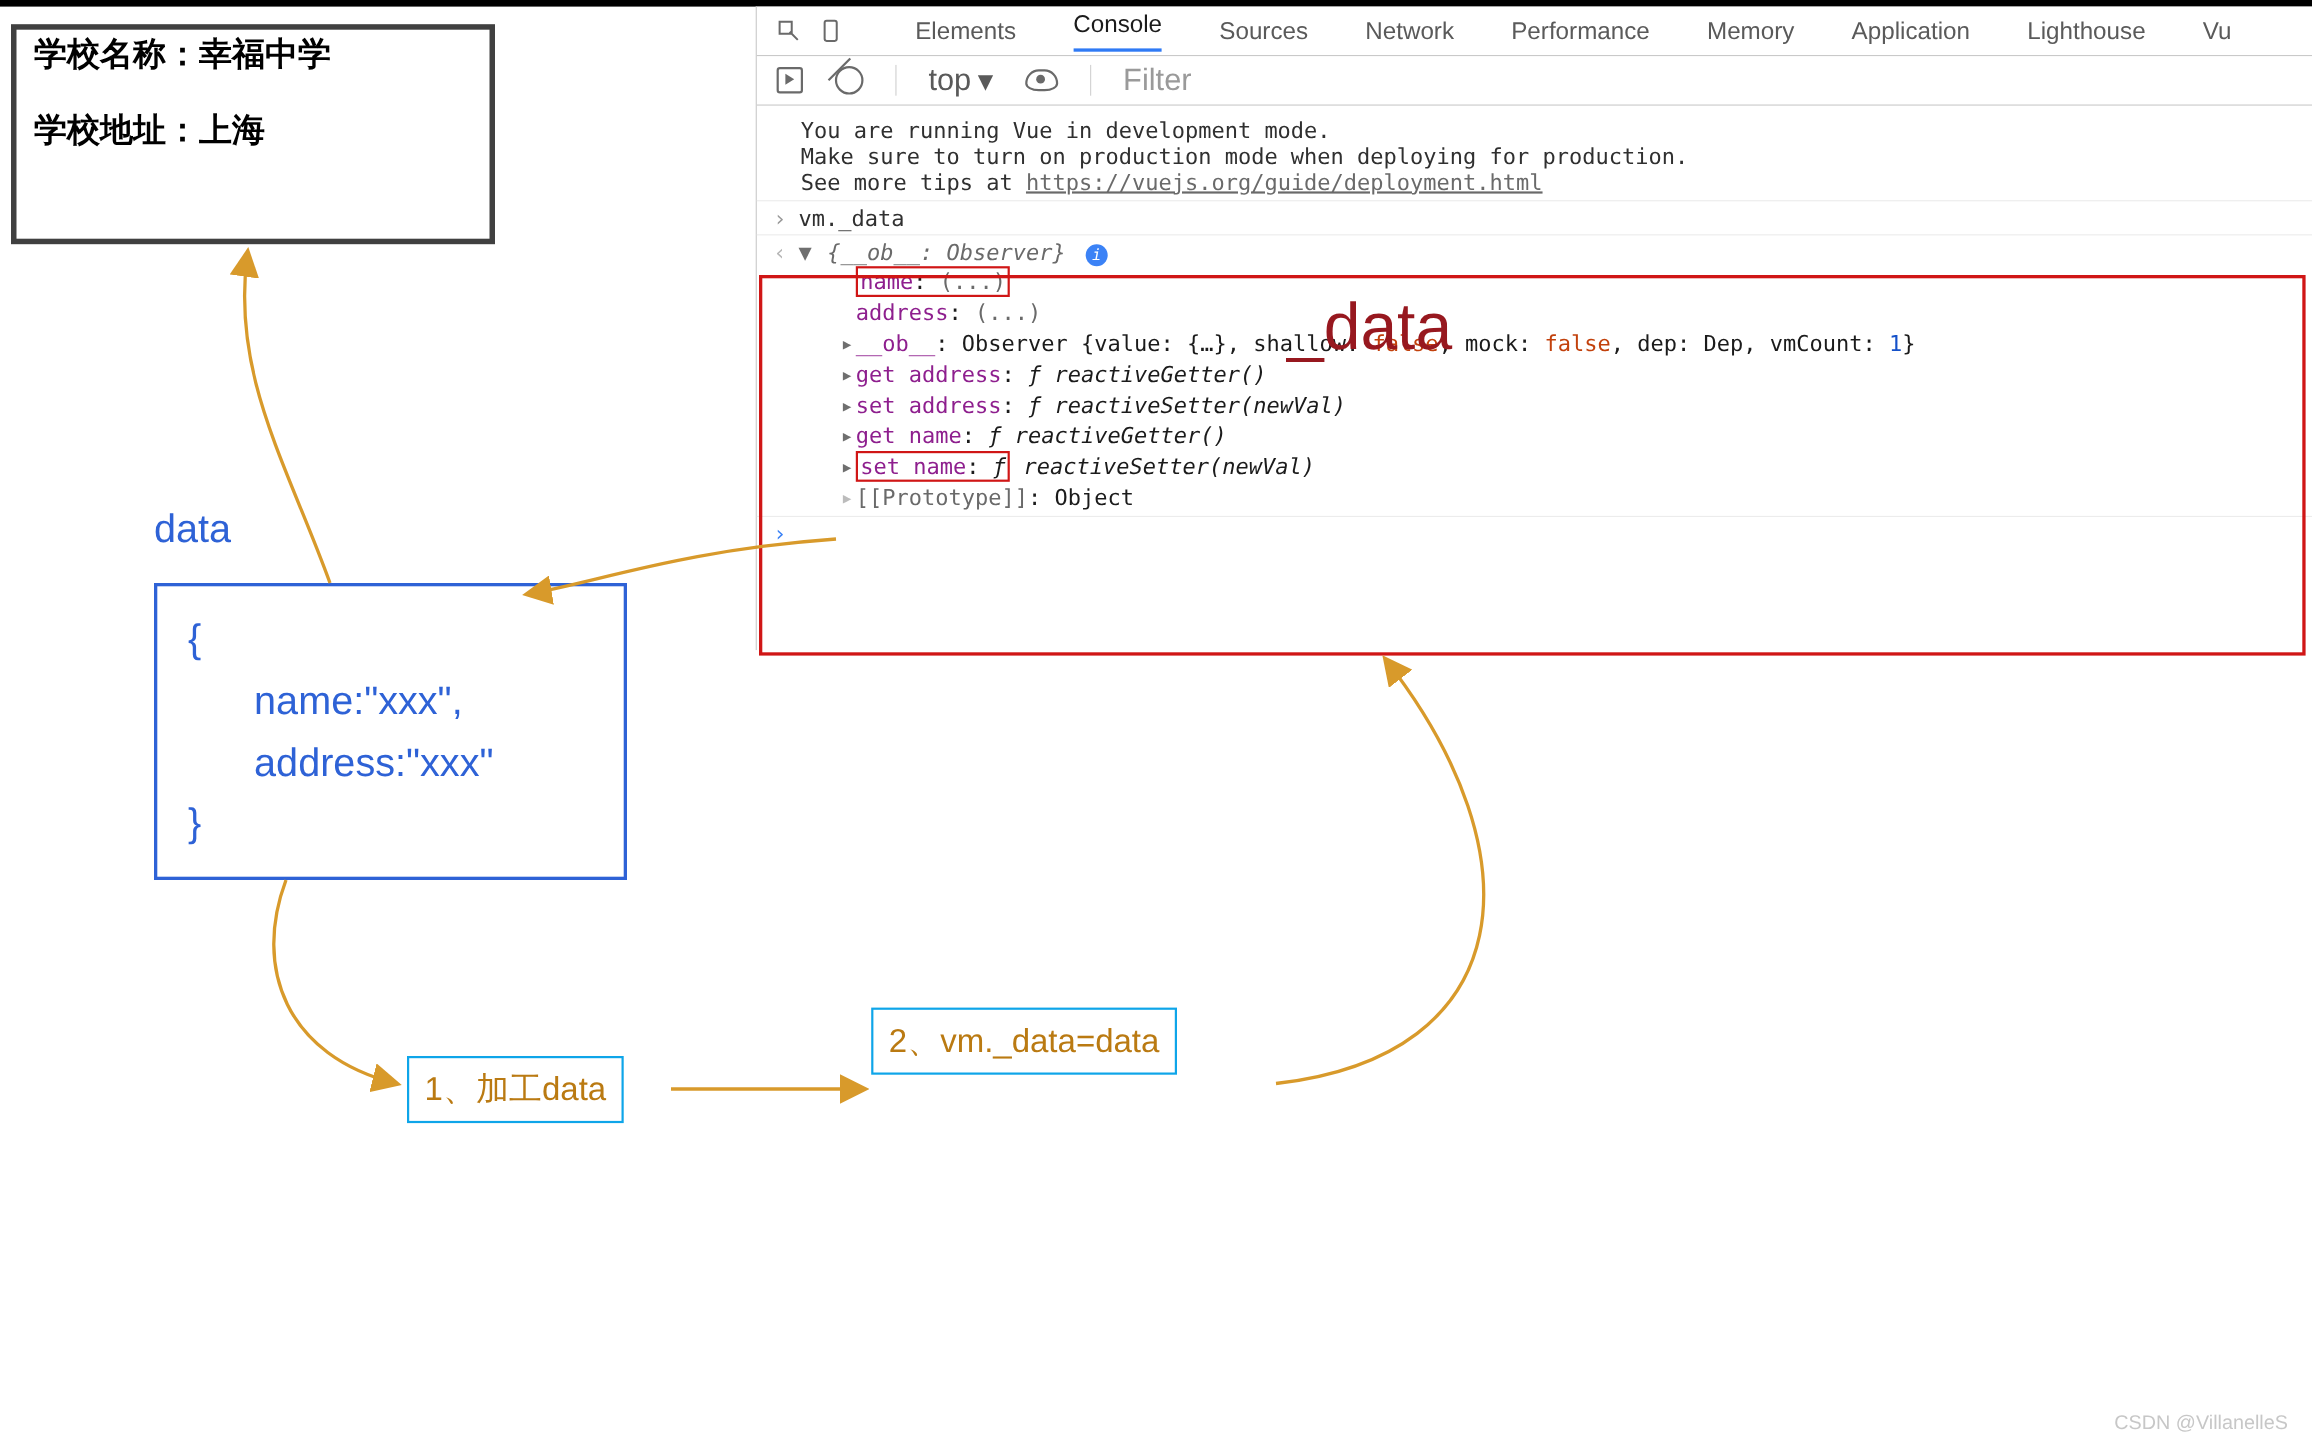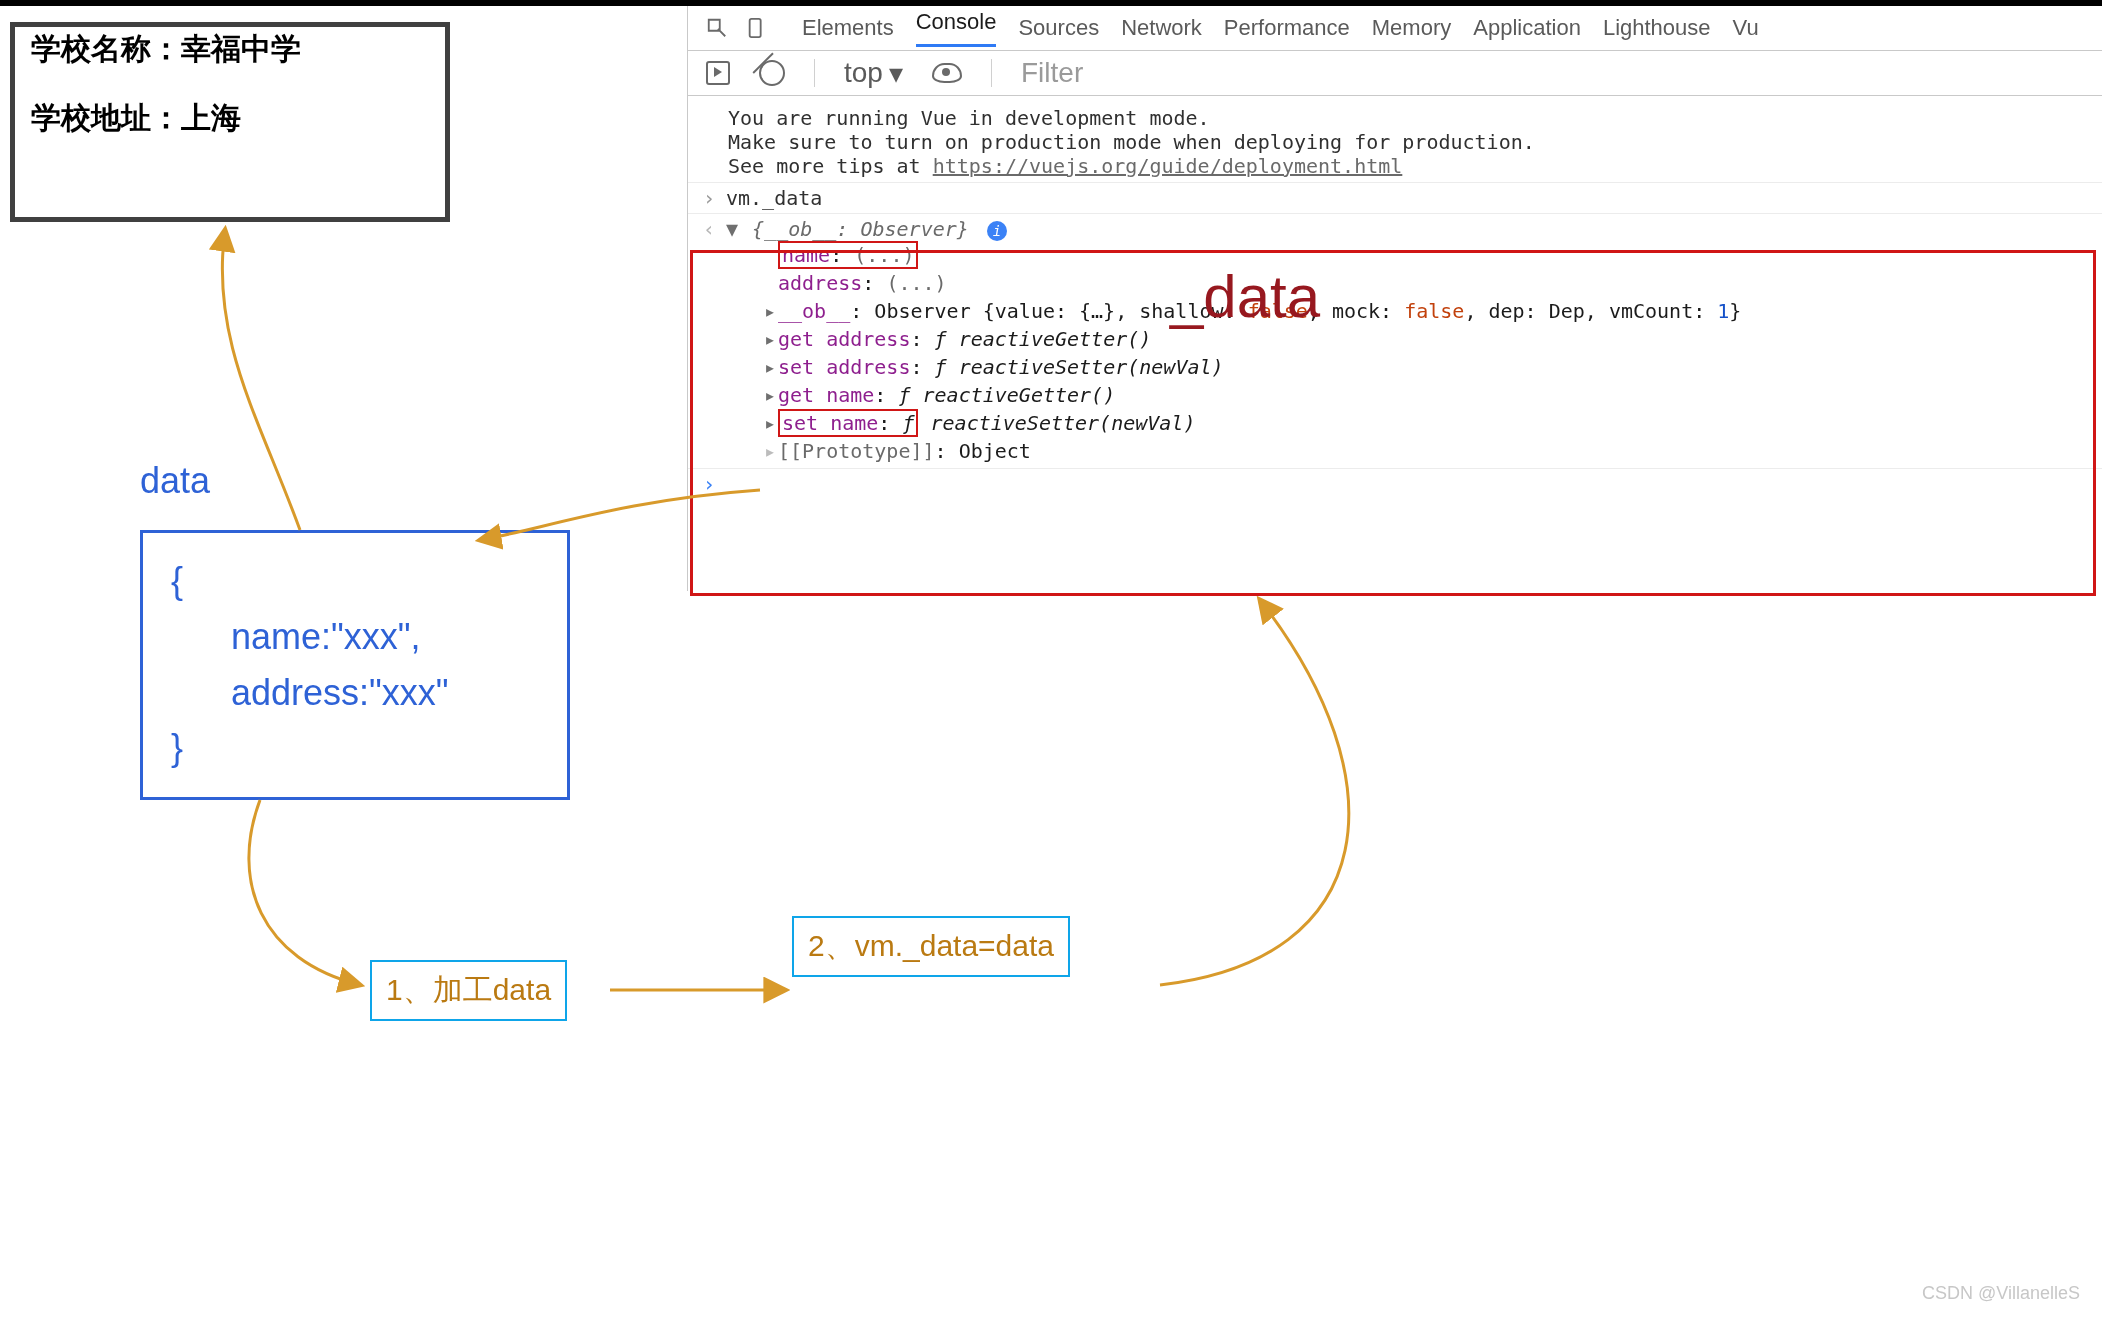--- a/index.html
+++ b/index.html
@@ -10,21 +10,21 @@
   .app-box{position:absolute;left:10px;top:22px;width:440px;height:200px;border:5px solid #404040;box-sizing:border-box;padding:2px 16px}
   .app-box h3{margin:0 0 28px 0;font-size:30px;font-weight:700}
   
   .data-label{position:absolute;left:140px;top:460px;color:#2e62d6;font-size:36px}
   .data-box{position:absolute;left:140px;top:530px;width:430px;height:270px;border:3px solid #2e62d6;box-sizing:border-box;padding:20px 28px;color:#2e62d6;font-size:36px;line-height:1.55}
   .data-box .indent{padding-left:60px}
   
   .step-box{position:absolute;border:2px solid #0ea5e9;color:#ba7a12;font-size:30px;padding:8px 14px;white-space:nowrap}
   
   .devtools{position:absolute;left:687px;top:6px;right:0;height:585px;border-left:1px solid #c9c9c9;background:#fff;font-size:20px}
-  .dt-tabs{height:44px;border-bottom:1px solid #c9c9c9;display:flex;align-items:center;gap:22px;padding:0 18px;color:#5a5a5a;font-size:22px}
+  .dt-tabs{height:44px;border-bottom:1px solid #c9c9c9;display:flex;align-items:center;gap:52px;padding:0 18px;color:#5a5a5a;font-size:22px}
   .dt-tabs .ico{display:inline-flex;gap:18px;margin-right:12px;color:#6a6a6a}
   .dt-tabs .tab{cursor:pointer}
   .dt-tabs .active{color:#1b1b1b;border-bottom:3px solid #2f7af5;padding-bottom:9px}
   .dt-toolbar{height:44px;border-bottom:1px solid #c9c9c9;display:flex;align-items:center;gap:29px;padding:0 18px;color:#5a5a5a;font-size:28px}
   .dt-toolbar .sep{width:1px;height:28px;background:#d0d0d0}
   .dt-toolbar .scope{display:flex;align-items:center;gap:6px}
   .dt-toolbar .filter{color:#9a9a9a}
   .dt-body{padding:6px 0 0 0}
   .msg{padding:4px 40px;color:#303030;white-space:pre}
   .msg a{color:#6a6a6a;text-decoration:underline}

